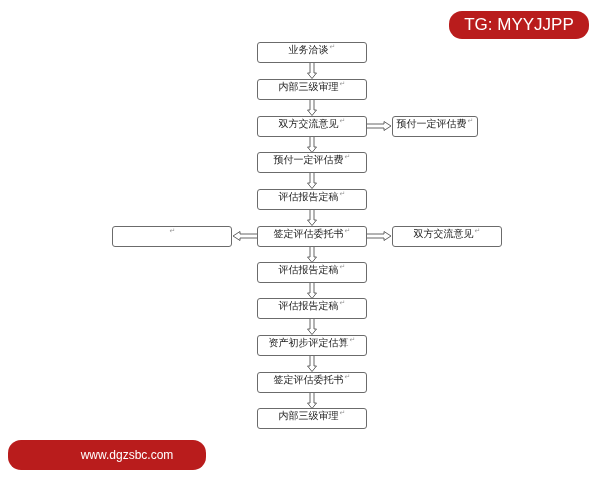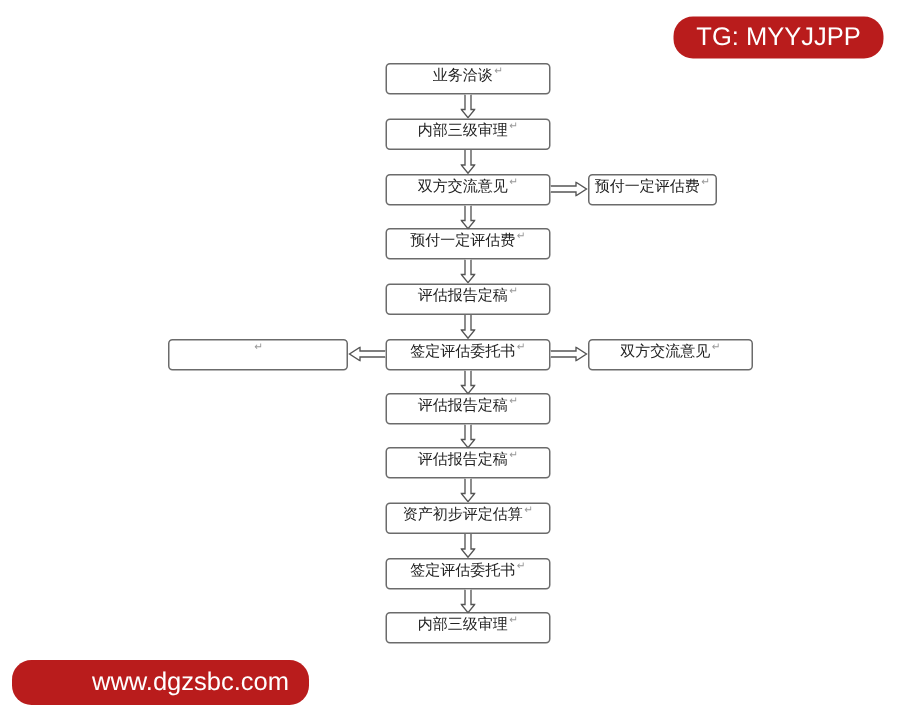--- a/index.html
+++ b/index.html
@@ -21,21 +21,21 @@
   .box .mark { color: #999; font-size: 7px; margin-left: 1px; }
   .main { left: 257px; width: 110px; }
   .varrow { position: absolute; left: 307px; width: 10px; height: 16px; }
   .harrow { position: absolute; height: 10px; }
   .wm {
     position: absolute; background: #b91c1c; color: #ffffff;
     font-family: Liberation Sans, sans-serif;
     display: flex; align-items: center; justify-content: center; border-radius: 13px;
   }
   #wm-tg { left: 449px; top: 11px; width: 140px; height: 28px; font-size: 17px; }
-  #wm-url { left: 8px; top: 440px; width: 158px; height: 30px; font-size: 17px; padding-left: 40px; }
+  #wm-url { left: 8px; top: 440px; width: 158px; height: 30px; font-size: 12px; padding-left: 40px; }
 </style>
 </head>
 <body>
 
 <div id="wm-tg" class="wm">TG: MYYJJPP</div>
 <div id="wm-url" class="wm">www.dgzsbc.com</div>
 
 <div class="box main" style="top:42px">
     <span>业务洽谈</span>
     <span class="mark">↵</span>

